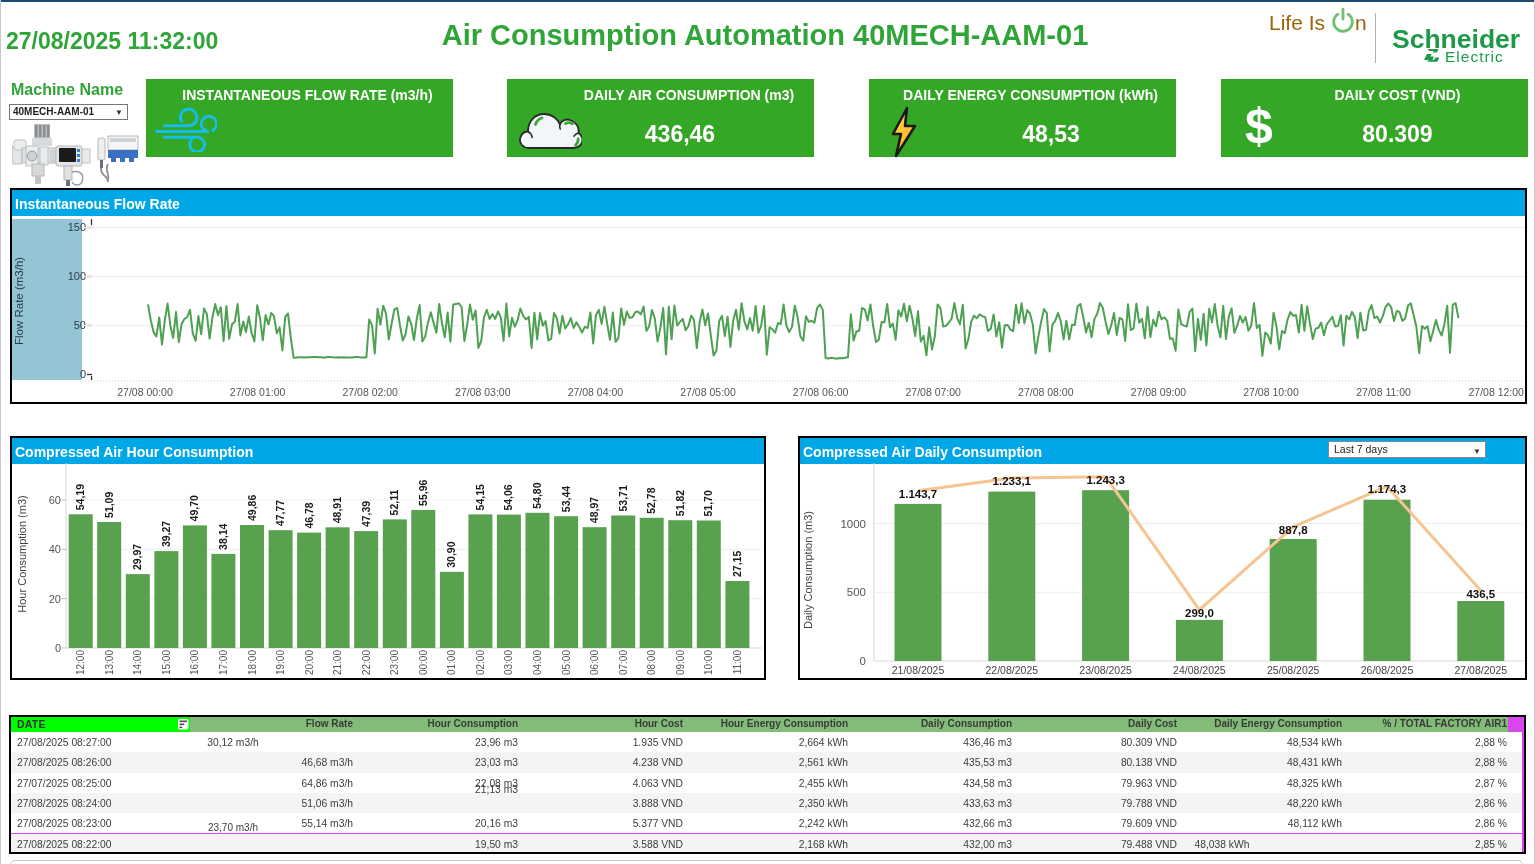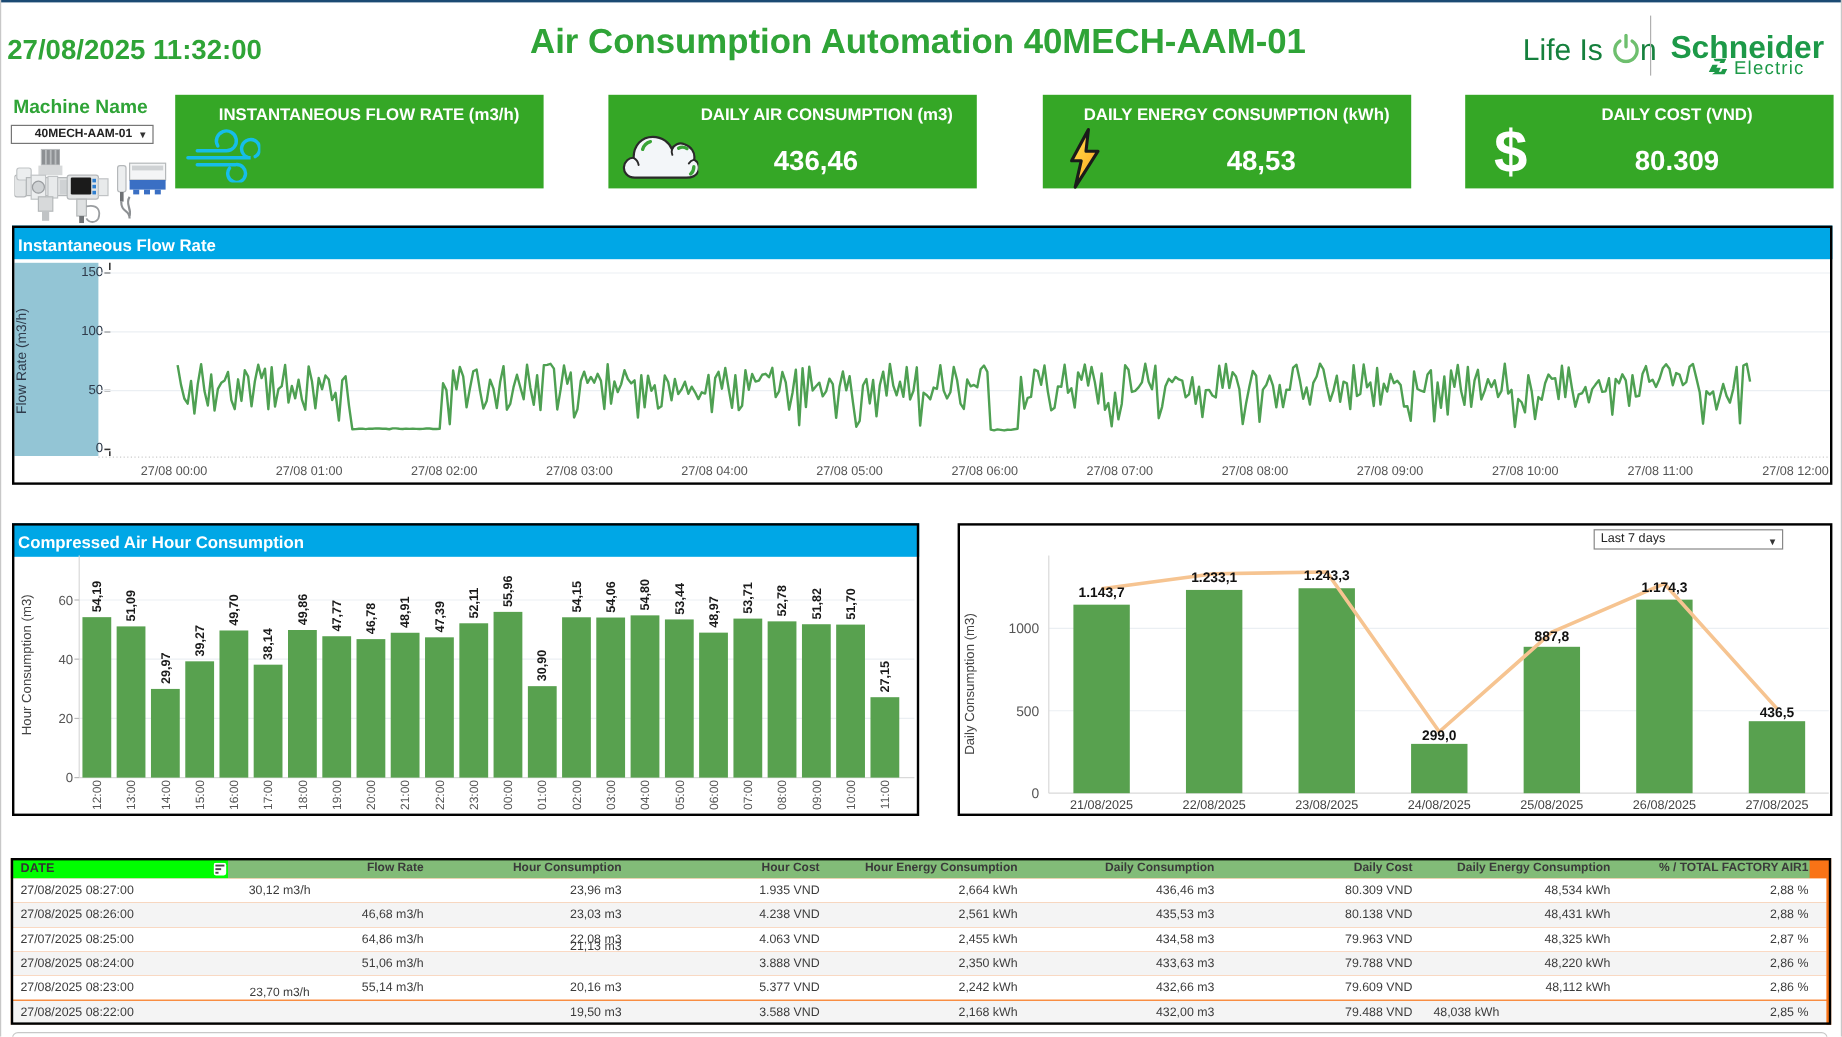--- a/index.html
+++ b/index.html
@@ -11,39 +11,39 @@
 .bd { position:absolute; left:0; top:0; right:0; bottom:0; border:2px solid #000; z-index:9; }
 .phdr { position:absolute; left:0; top:0; right:0; height:28px; background:#00a7e6; color:#fff; font-weight:bold; font-size:14px; line-height:33px; padding-left:5px; }
 </style></head><body>
 <div style="position:absolute;left:0;top:0;width:1535px;height:2px;background:#1b4a73;z-index:20"></div>
 <div style="position:absolute;left:0;top:0;width:1px;height:864px;background:#c8c8c8;z-index:20"></div>
 <div style="position:absolute;left:1534px;top:0;width:1px;height:864px;background:#c8c8c8;z-index:20"></div>
 
 <div style="position:absolute;left:6px;top:28px;font-size:23px;font-weight:bold;color:#2fa437">27/08/2025 11:32:00</div>
 <div style="position:absolute;left:438px;top:19px;width:654px;text-align:center;font-size:29px;font-weight:bold;color:#2fa437">Air Consumption Automation 40MECH-AAM-01</div>
 
-<div style="position:absolute;left:1269px;top:28px;font-size:25px;color:#15803d">Life Is <svg width="24" height="25" viewBox="0 0 24 25" style="vertical-align:-3px">
+<div style="position:absolute;left:1269px;top:8px;font-size:21px;color:#a16207">Life Is <svg width="24" height="25" viewBox="0 0 24 25" style="vertical-align:-3px">
 <path d="M6.9 6.2 A9.3 9.3 0 1 0 17.1 6.2" fill="none" stroke="#6ebf6e" stroke-width="2.8" stroke-linecap="round"></path>
 <line x1="12" y1="1.5" x2="12" y2="11" stroke="#6ebf6e" stroke-width="2.8" stroke-linecap="round"></line>
 </svg>n</div>
 <div style="position:absolute;left:1375px;top:13px;width:1px;height:50px;background:#b0b0b0"></div>
 <div style="position:absolute;left:1390px;top:12px;width:140px;height:54px">
     <svg width="140" height="54" viewBox="0 0 140 54" style="position:absolute;left:0;top:0">
 <text x="2" y="36" font-size="26.5" font-weight="bold" fill="#1d9948">Schneider</text>
 <text x="55" y="50" font-size="15.5" letter-spacing="1" fill="#1d9948">Electric</text>
 <g transform="translate(32,37)" fill="#1d9948">
 <path d="M2 11 L5 5 L9.5 5 L8.3 7.5 L12 7.5 L10.3 11 Z"></path>
 <path d="M6 0 L16.5 0 L14.8 3.4 L10.8 3.4 L11.8 2 L7 2 Z"></path>
 <path d="M4.7 12.8 L15.2 12.8 L17.4 8.6 L13.4 8.6 L12.2 10.8 L7.5 10.8 Z"></path>
 </g>
     </svg>
   </div>
 
 <div style="position:absolute;left:11px;top:81px;font-size:16px;font-weight:bold;color:#2fa437">Machine Name</div>
-<div style="position:absolute;left:9px;top:104px;width:119px;height:16px;border:1px solid #767676;background:#fff;font-size:10px;font-weight:bold;color:#222;line-height:14px;padding-left:19px">40MECH-AAM-01<span style="position:absolute;right:4px;top:1px;font-size:8px;color:#333">▼</span></div>
+<div style="position:absolute;left:9px;top:104px;width:119px;height:16px;border:1px solid #767676;background:#fff;font-size:10px;font-weight:bold;color:#222;line-height:14px;padding-left:3px">40MECH-AAM-01<span style="position:absolute;right:4px;top:1px;font-size:8px;color:#333">▼</span></div>
 <svg width="130" height="62" viewBox="0 0 130 62" style="position:absolute;left:12px;top:124px">
 <rect x="22" y="0" width="16" height="14" fill="#b9bcbe"></rect>
 <rect x="23" y="1" width="2.5" height="12" fill="#8d9093"></rect>
     <rect x="27" y="1" width="2.5" height="12" fill="#8d9093"></rect>
     <rect x="31" y="1" width="2.5" height="12" fill="#8d9093"></rect>
     <rect x="35" y="1" width="2.5" height="12" fill="#8d9093"></rect>
 <rect x="20" y="14" width="20" height="8" fill="#d7d9da"></rect>
 <rect x="0" y="22" width="10" height="18" rx="2" fill="#e3e5e6" stroke="#b5b8ba"></rect>
 <rect x="2" y="16" width="12" height="10" rx="2" fill="#eceeef" stroke="#c0c3c5"></rect>
 <rect x="10" y="24" width="48" height="15" fill="#dfe1e2" stroke="#b5b8ba"></rect>
@@ -245,20 +245,21 @@
       <text transform="translate(702.3,187.0) rotate(-90)" text-anchor="end" font-size="10" fill="#555">10:00</text>
       <rect x="715.4" y="118.0" width="24" height="67.0" fill="#58a14f"></rect>
       <text transform="translate(730.9,114.0) rotate(-90)" font-size="10.5" font-weight="bold" fill="#1a1a1a">27,15</text>
       <text transform="translate(730.9,187.0) rotate(-90)" text-anchor="end" font-size="10" fill="#555">11:00</text>
       <text transform="translate(16,91) rotate(-90)" text-anchor="middle" font-size="11" fill="#444">Hour Consumption (m3)</text>
     </svg>
 </div>
 
 <div class="panel" style="left:798px;top:436px;width:729px;height:244px">
     <i class="bd"></i>
+  <div class="phdr">Compressed Air Daily Consumption</div>
   <div style="position:absolute;left:530px;top:5px;width:158px;height:17px;background:#fff;border:1px solid #888;font-size:10.5px;font-weight:normal;color:#222;line-height:15px;padding-left:5px">Last 7 days<span style="position:absolute;right:4px;top:2px;font-size:8px;color:#333">▼</span></div>
   <svg width="727" height="216" style="position:absolute;left:0;top:27px;overflow:visible">
       <line x1="76" y1="129.3" x2="726" y2="129.3" stroke="#ebeff3" stroke-width="1"></line>
       <line x1="76" y1="60.6" x2="726" y2="60.6" stroke="#ebeff3" stroke-width="1"></line>
       <line x1="76" y1="0" x2="76" y2="198" stroke="#d9d9d9" stroke-width="1"></line>
       <line x1="76" y1="198" x2="726" y2="198" stroke="#d9d9d9" stroke-width="1"></line>
       <text x="68" y="202.0" text-anchor="end" font-size="11.5" fill="#555">0</text>
       <text x="68" y="133.3" text-anchor="end" font-size="11.5" fill="#555">500</text>
       <text x="68" y="64.6" text-anchor="end" font-size="11.5" fill="#555">1000</text>
       <rect x="96.5" y="40.9" width="47" height="157.1" fill="#58a14f"></rect>
@@ -280,21 +281,21 @@
       <text x="495.2" y="70.8" text-anchor="middle" font-size="11.5" font-weight="bold" fill="#111">887,8</text>
       <text x="495.2" y="211" text-anchor="middle" font-size="10.5" fill="#444">25/08/2025</text>
       <text x="589.0" y="30.4" text-anchor="middle" font-size="11.5" font-weight="bold" fill="#111">1.174,3</text>
       <text x="589.0" y="211" text-anchor="middle" font-size="10.5" fill="#444">26/08/2025</text>
       <text x="682.8" y="134.5" text-anchor="middle" font-size="11.5" font-weight="bold" fill="#111">436,5</text>
       <text x="682.8" y="211" text-anchor="middle" font-size="10.5" fill="#444">27/08/2025</text>
       <text transform="translate(14,107) rotate(-90)" text-anchor="middle" font-size="11" fill="#444">Daily Consumption (m3)</text>
     </svg>
 </div>
 
-<div style="position:absolute;left:9px;top:715px;width:1517px;height:139px;background:#f97316">
+<div style="position:absolute;left:9px;top:715px;width:1517px;height:139px;background:#d946ef">
     <i class="bd"></i>
     <div style="position:absolute;left:0;top:1px;width:1499px;height:16px;background:#82bc78"></div>
     <div style="position:absolute;left:2px;top:1px;width:179px;height:16px;background:#00fe00"></div>
     <div style="position:absolute;left:8px;top:3px;font-size:10.5px;font-weight:bold;color:#333;letter-spacing:.2px">DATE</div>
     <svg style="position:absolute;left:169px;top:4px" width="11" height="11" viewBox="0 0 11 11">
 <rect x="0" y="0" width="10.5" height="10.5" rx="2" fill="#fff"></rect>
 <rect x="1.5" y="1.5" width="7.5" height="1.6" fill="#4a4a4a"></rect>
 <rect x="1.5" y="4.5" width="4.8" height="1.6" fill="#4a4a4a"></rect>
 <rect x="1.5" y="7.5" width="2.6" height="1.6" fill="#4a4a4a"></rect>
     </svg>

